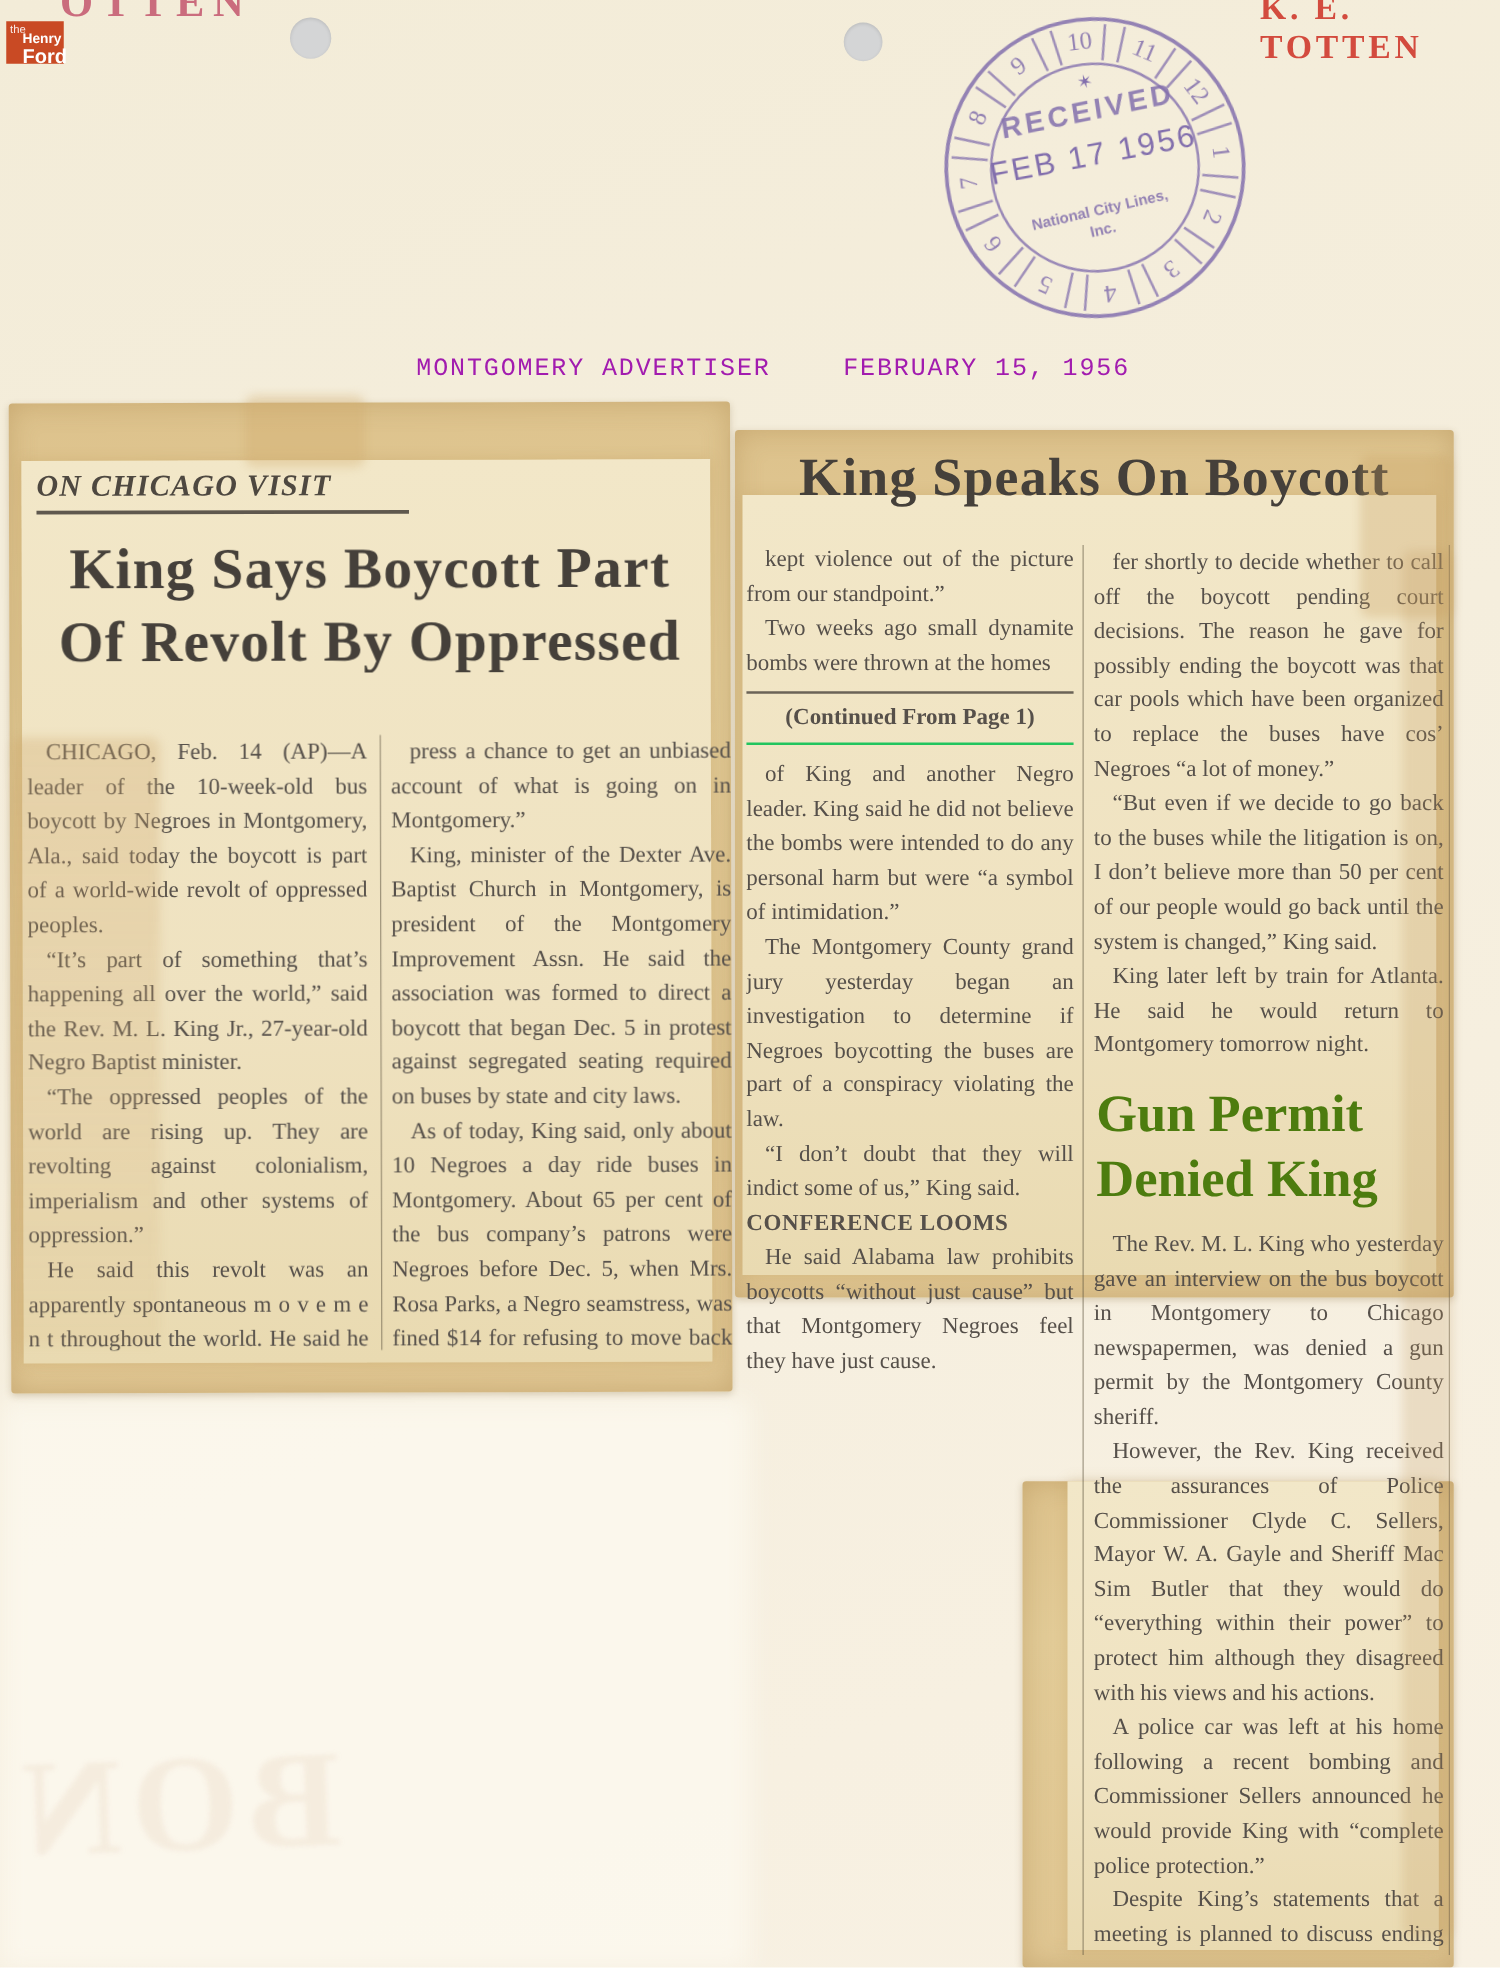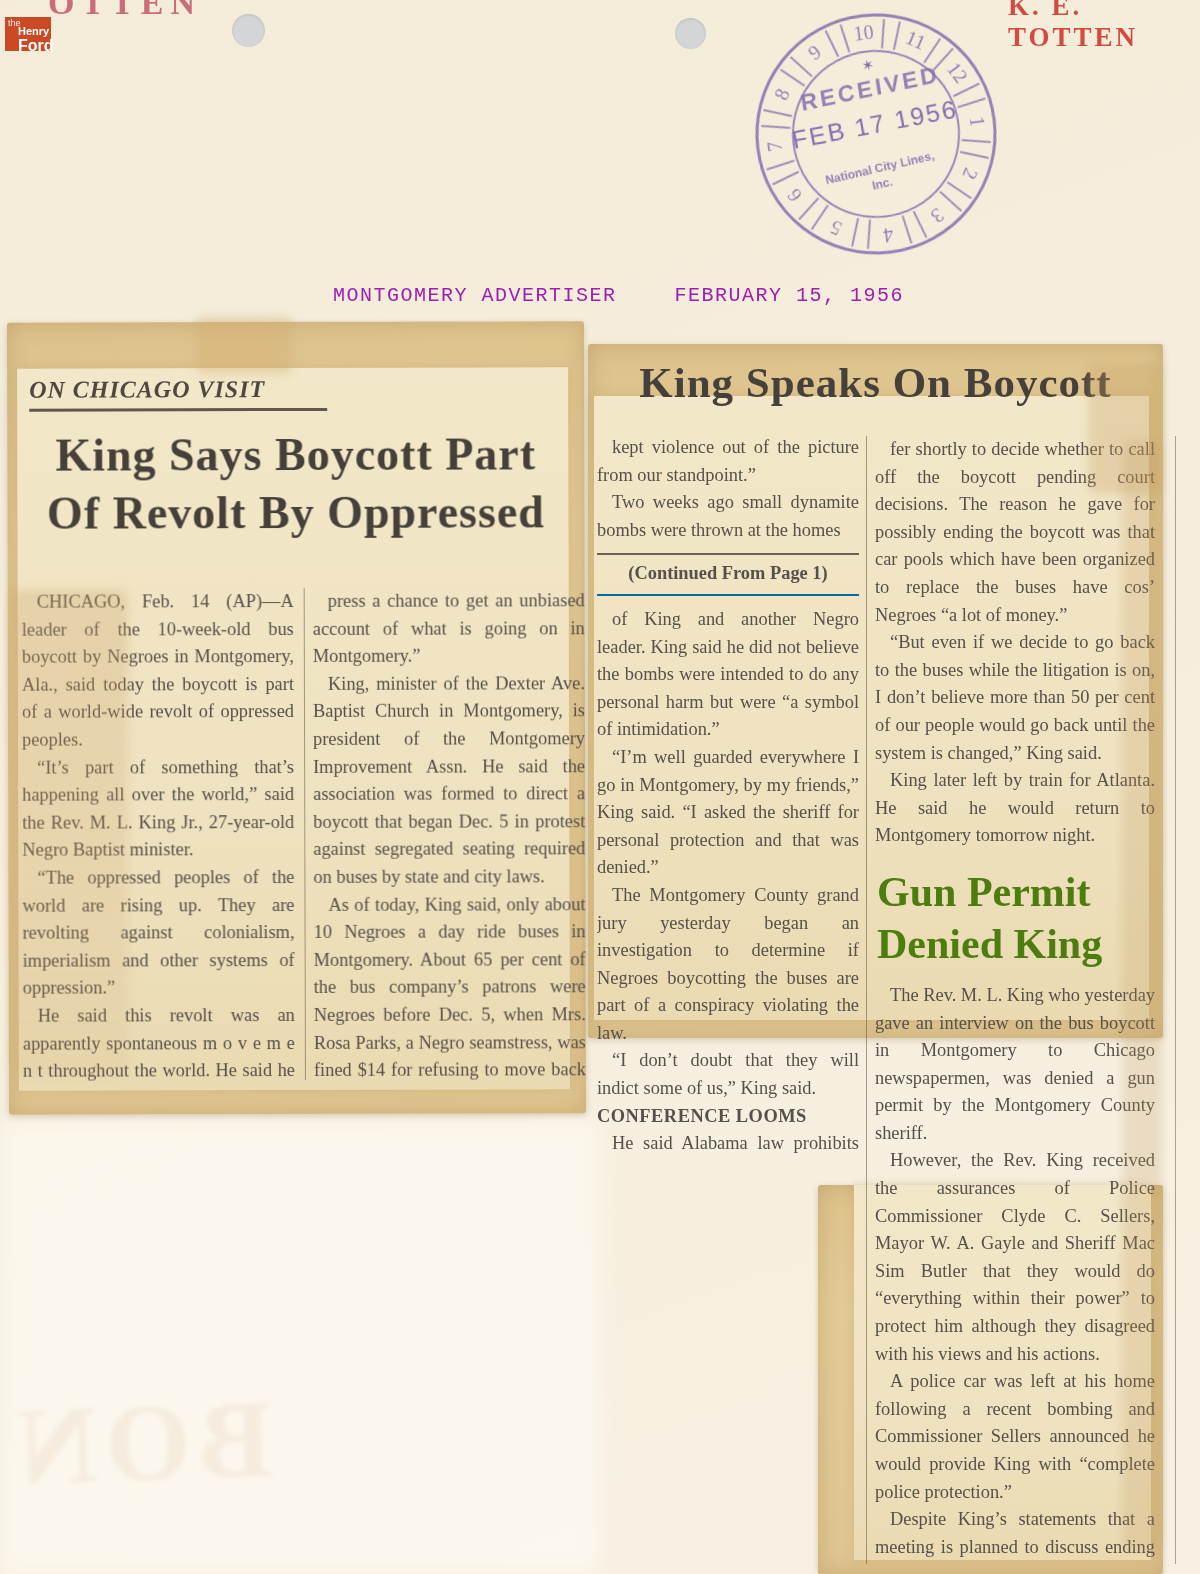--- a/index.html
+++ b/index.html
@@ -57,21 +57,21 @@
   .hl-left{font-size:46px;line-height:58px;letter-spacing:1px;}
   .hl-right{font-size:43px;line-height:50px;letter-spacing:1px;}
   .hl-sub{font-size:42px;line-height:52px;text-align:left;margin:16px 0 12px 2px;
           font-weight:bold;color:#4d7c0f;filter:blur(.2px);}
 
   .col{text-align:justify;font-size:18.4px;line-height:27.6px;color:#56504a;
        overflow:hidden;filter:blur(.15px);}
   .col p{margin:0;}
   .para{text-indent:15px;}
   .subhead{font-weight:bold;text-indent:0;letter-spacing:.5px;}
-  .cont-box{border-top:2px solid #6b6357;border-bottom:2px solid #0369a1;
+  .cont-box{border-top:2px solid #6b6357;border-bottom:2px solid #22c55e;
             margin:9px 0 10px 0;padding:5px 0 6px 0;}
   .cont-box p{font-weight:bold;text-align:center;text-indent:0;}
   .v-l{border-left:1px solid rgba(95,85,65,.55);}
   .v-r{border-right:1px solid rgba(95,85,65,.5);}
 </style>
 </head>
 <body>
 
 <div class="abs page-light" style="left:0;top:1120px;width:600px;height:454px;"></div>
 
@@ -183,32 +183,31 @@
 <div class="abs col" style="left:597px;top:434px;width:262px;height:722px;">
   <div>
       <p class="para">kept violence out of the picture from our standpoint.”</p>
       <p class="para">Two weeks ago small dynamite bombs were thrown at the homes</p>
     </div>
   <div class="cont-box">
     <p>(Continued From Page 1)</p>
   </div>
   <div>
       <p class="para">of King and another Negro leader. King said he did not believe the bombs were intended to do any personal harm but were “a symbol of intimidation.”</p>
-      <p class="para">“I’m well guarded everywhere I go in Montgomery, by my friends,” King said. “I asked the sheriff for personal protection and that was denied.”</p>
       <p class="para">The Montgomery County grand jury yesterday began an investigation to determine if Negroes boycotting the buses are part of a conspiracy violating the law.</p>
       <p class="para">“I don’t doubt that they will indict some of us,” King said.</p>
     </div>
   <p class="subhead">CONFERENCE LOOMS</p>
   <div>
       <p class="para">He said Alabama law prohibits boycotts “without just cause” but that Montgomery Negroes feel they have just cause.</p>
     </div>
 
 </div>
 
-<div class="abs col v-l v-r" style="left:866px;top:436px;width:280px;height:1128px;padding-left:8px;padding-right:20px;">
+<div class="abs col v-l v-r" style="left:866px;top:436px;width:280px;height:1128px;padding-left:8px;padding-right:4px;">
   <div>
       <p class="para">fer shortly to decide whether to call off the boycott pending court decisions. The reason he gave for possibly ending the boycott was that car pools which have been organized to replace the buses have cos’ Negroes “a lot of money.”</p>
       <p class="para">“But even if we decide to go back to the buses while the litigation is on, I don’t believe more than 50 per cent of our people would go back until the system is changed,” King said.</p>
       <p class="para">King later left by train for Atlanta. He said he would return to Montgomery tomorrow night.</p>
     </div>
   <div class="hl-sub">
     <div>Gun Permit</div>
     <div>Denied King</div>
   </div>
   <div>

